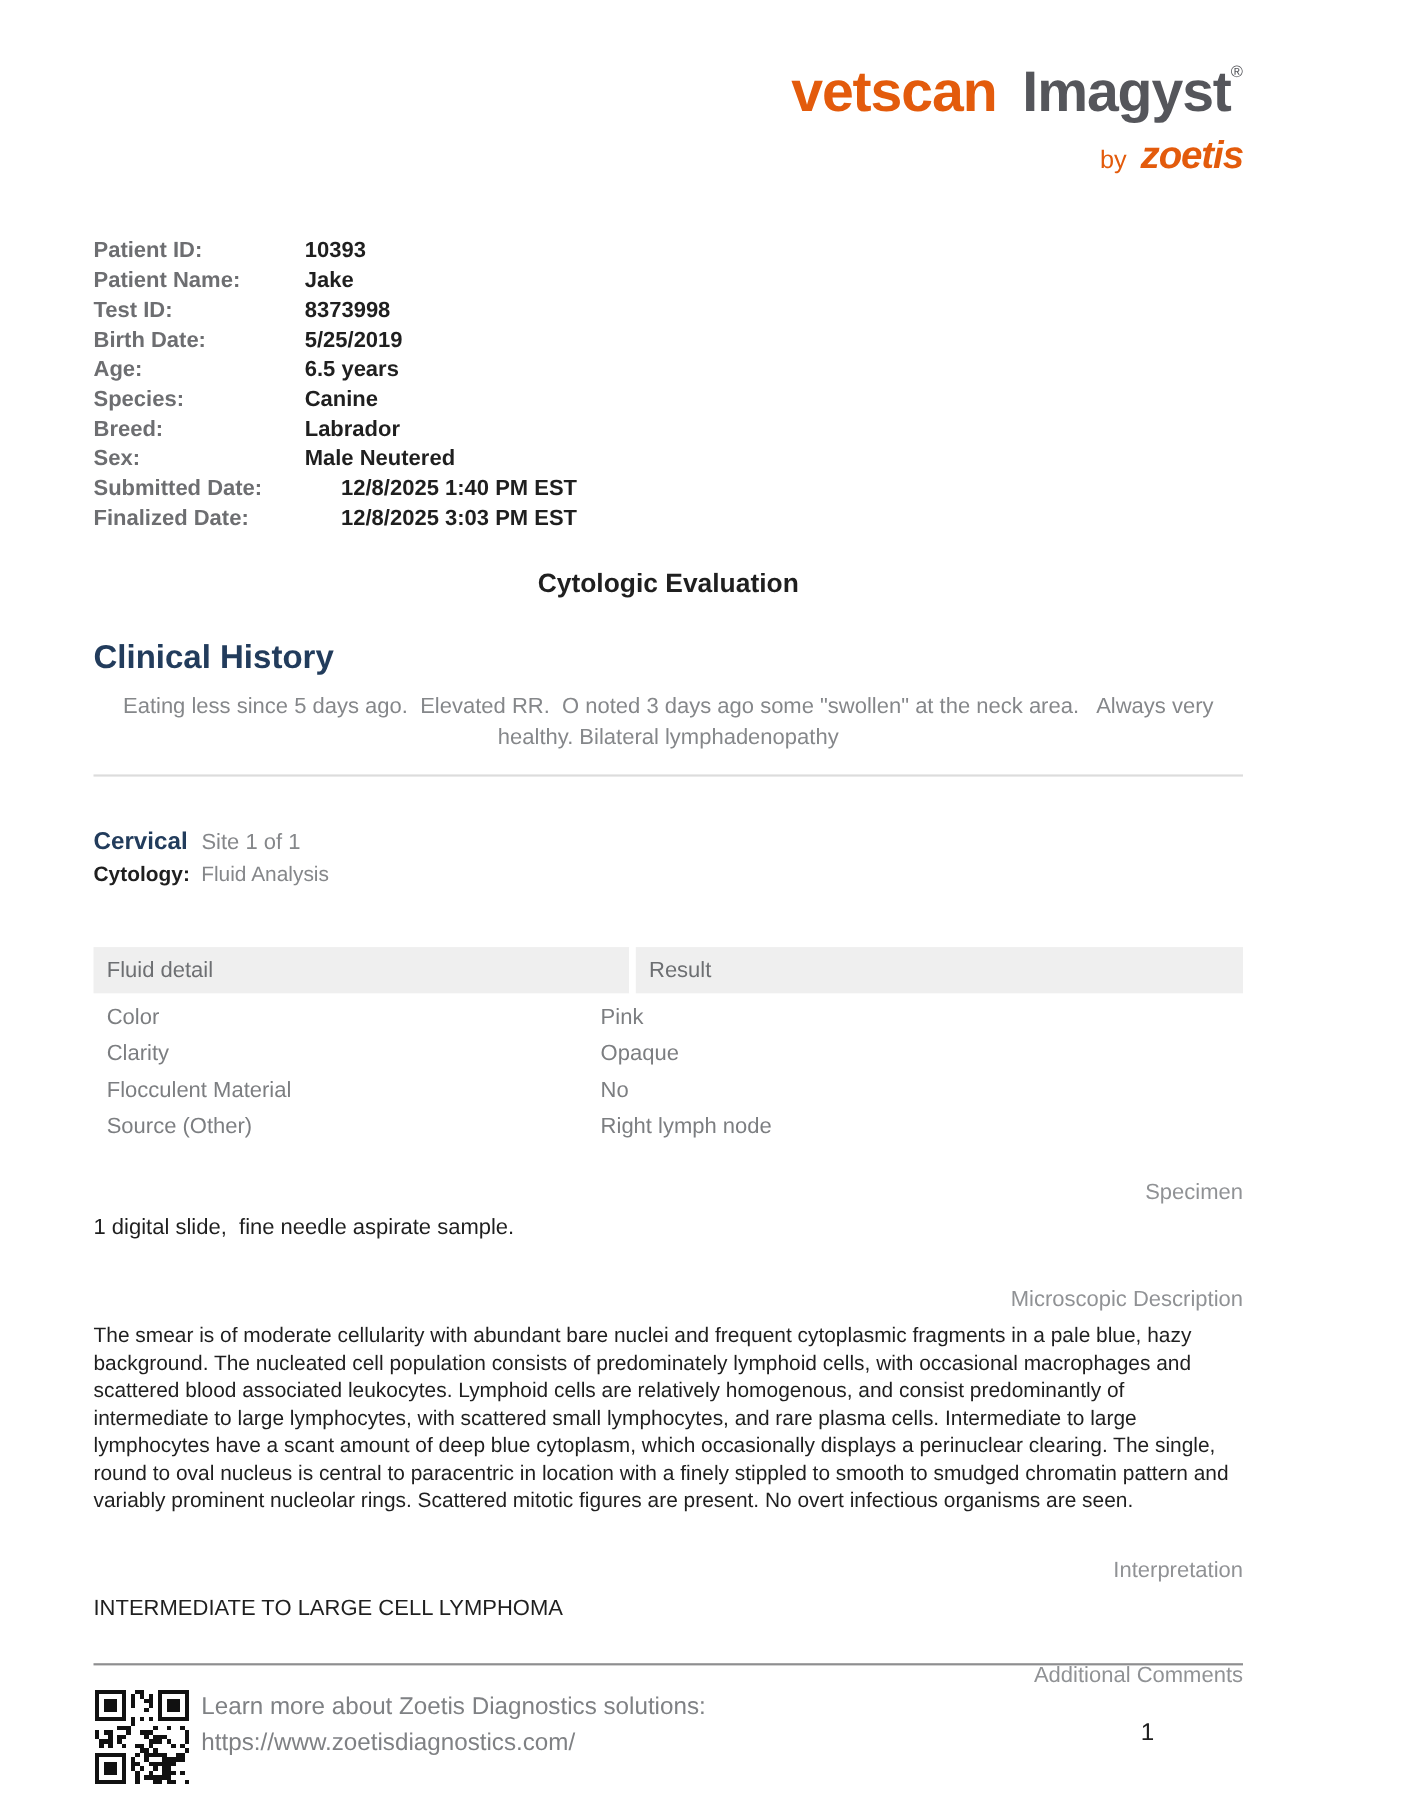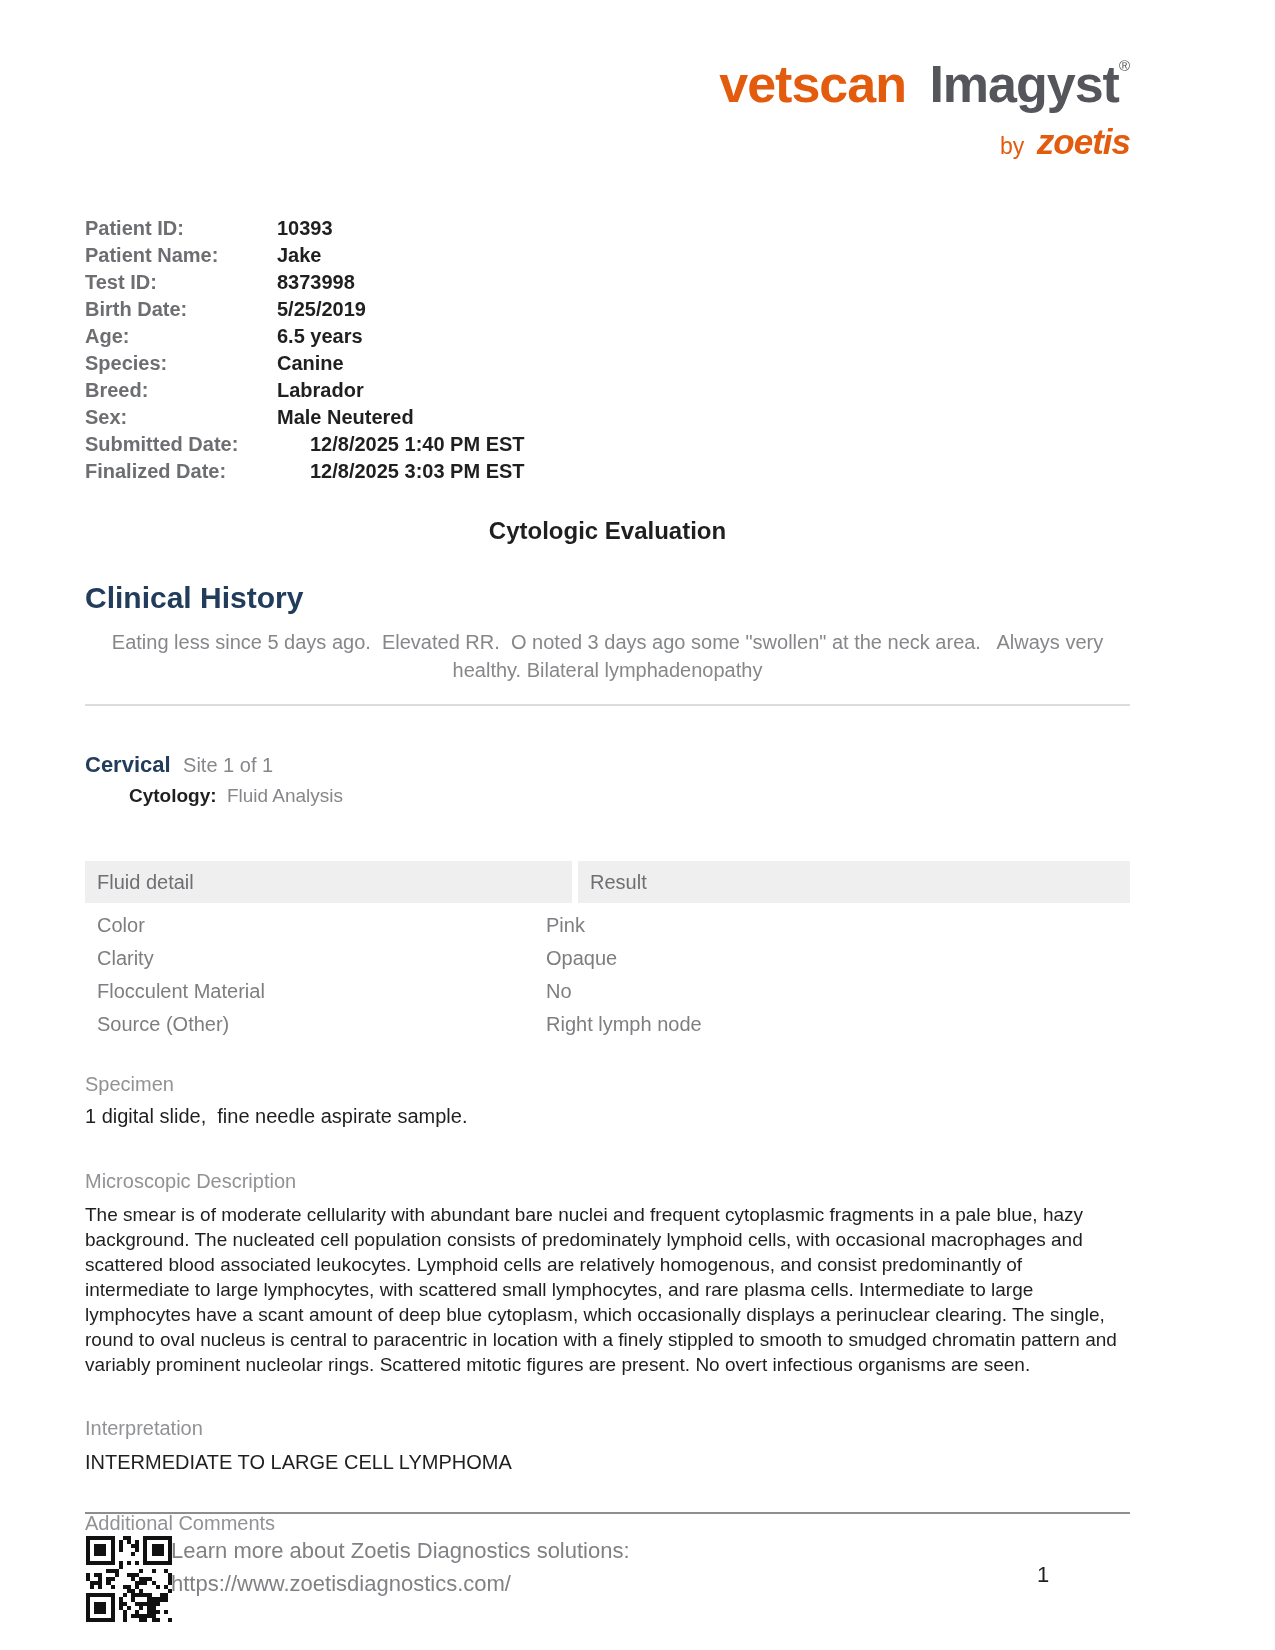--- a/index.html
+++ b/index.html
@@ -47,48 +47,48 @@
   .patient-col-right .p-label{width:225px;}
   .p-row .p-value{color:var(--text-black);}
   
   .doc-title{margin-top:32px;text-align:center;font-size:24px;font-weight:700;color:var(--text-black);}
   .ch-heading{margin-top:36px;font-size:30px;font-weight:700;color:var(--heading-navy);}
   .ch-text{margin-top:13px;font-size:20px;line-height:28px;color:var(--muted-text);white-space:pre-wrap;text-align:center;}
   .divider-light{border:none;border-top:2px solid var(--divider-light);margin-top:20px;}
   .site-line{margin-top:46px;}
   .site-name{font-size:22px;font-weight:700;color:var(--heading-navy);}
   .site-count{font-size:20px;color:var(--muted-text);margin-left:8px;}
-  .cytology-line{margin-top:7px;font-size:19px;margin-left:44px;}
+  .cytology-line{margin-top:7px;font-size:19px;}
   .cyt-label{font-weight:700;color:var(--text-black);}
   .cyt-value{color:var(--muted-text);margin-left:5px;}
   
   .fluid-table{margin-top:54px;}
   .t-head{display:flex;height:42px;}
   .t-head .t-cell{background:var(--table-header-bg);color:var(--table-header-text);
     font-size:20px;display:flex;align-items:center;padding-left:12px;}
   .t-gap{width:6px;background:#fff;}
   .c1{width:487px;}
   .c2{flex:1;}
   .t-body{padding-top:6px;}
   .t-row{display:flex;height:33px;align-items:center;font-size:20px;color:var(--table-body-text);}
   .t-row .t-cell{padding-left:12px;}
   .t-row .c1{width:449px;}
   
-  .sec-label{font-size:20px;color:var(--section-label);}
+  .sec-label{font-size:20px;color:var(--section-label);text-align:right;}
   .specimen-label{margin-top:32px;}
   .specimen-text{margin-top:9px;font-size:20px;color:var(--text-black);white-space:pre-wrap;}
   .micro-label{margin-top:42px;}
   .micro-text{margin-top:9px;font-size:19px;line-height:25px;color:var(--text-black);}
   .interp-label{margin-top:40px;}
   .interp-text{margin-top:11px;font-size:20px;color:var(--text-black);}
   .comments-label{margin-top:38px;}
   
   .page-footer{position:absolute;left:85px;right:145px;top:1512px;border-top:2px solid var(--divider-dark);}
   .qr{position:absolute;left:1px;top:22px;width:86px;height:86px;}
-  .footer-text{position:absolute;left:86px;top:20px;font-size:22px;line-height:33px;color:var(--footer-gray);}
+  .footer-text{position:absolute;left:98px;top:20px;font-size:22px;line-height:33px;color:var(--footer-gray);}
   .footer-url{color:var(--footer-gray);text-decoration:none;display:block;}
   .page-num{position:absolute;left:952px;top:48px;font-size:22px;color:var(--text-black);}
 </style>
 </head>
 <body>
 
 <div class="page">
 
   <header class="brand">
     <div class="logo-line">

